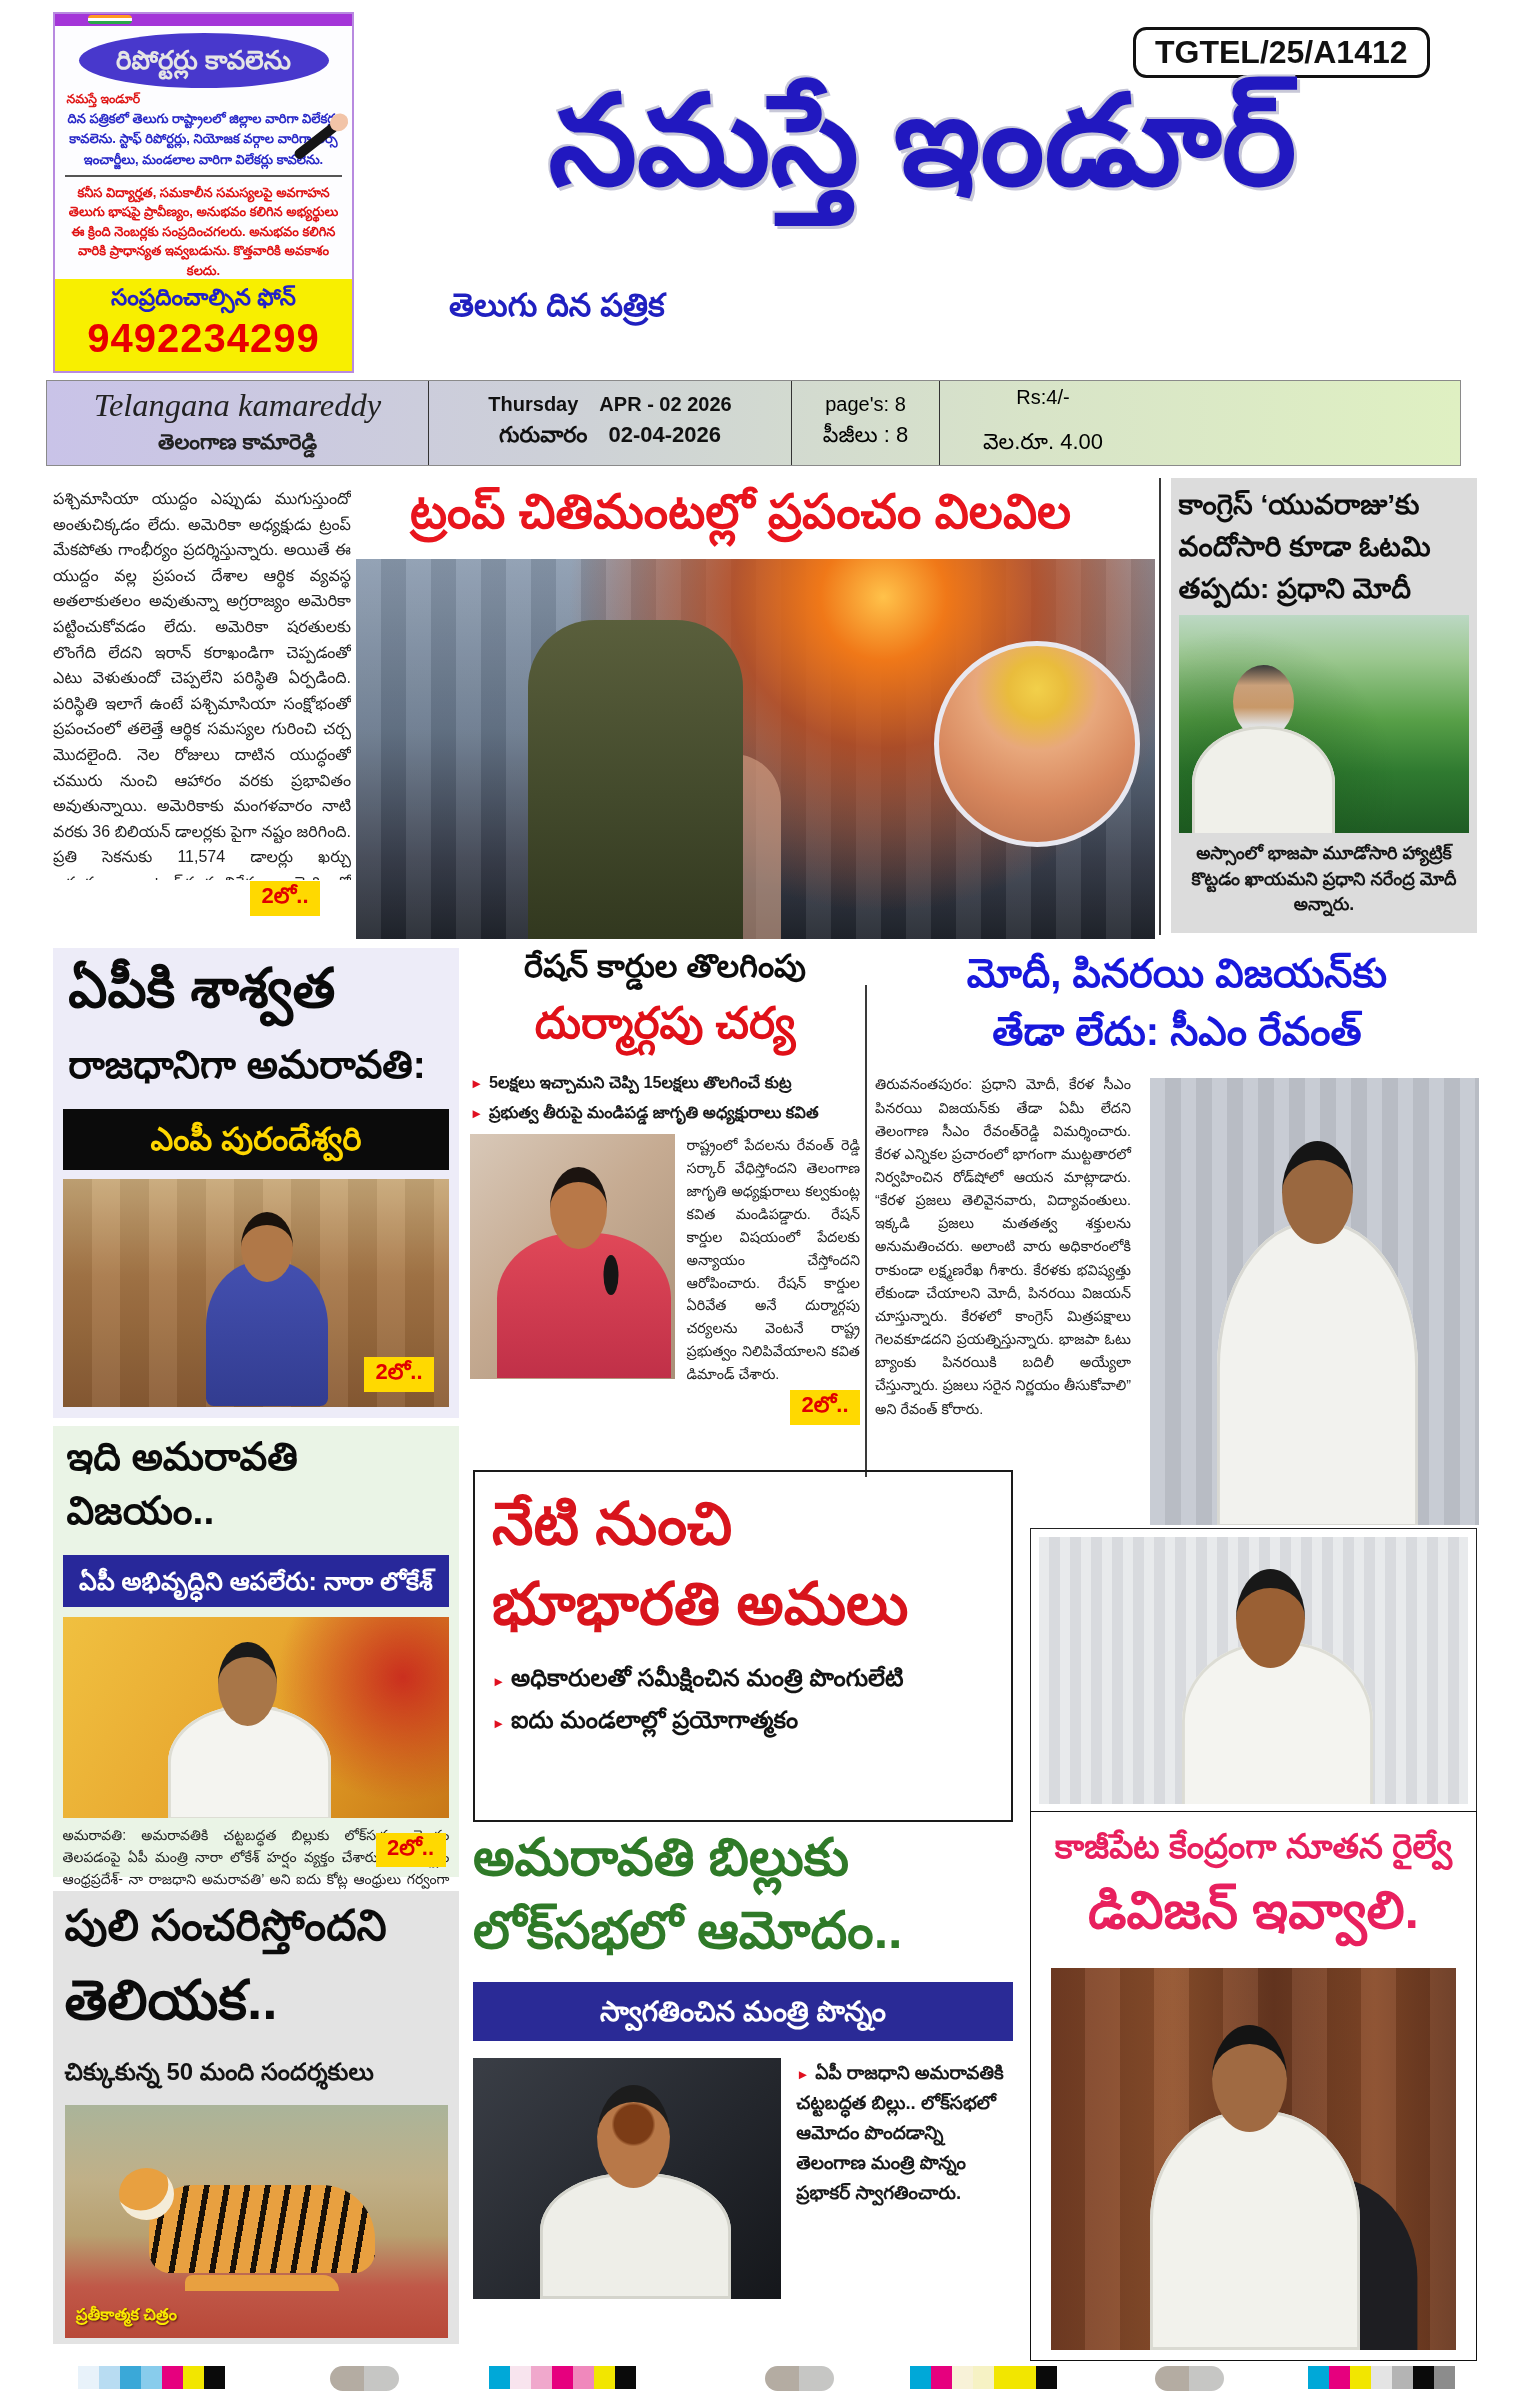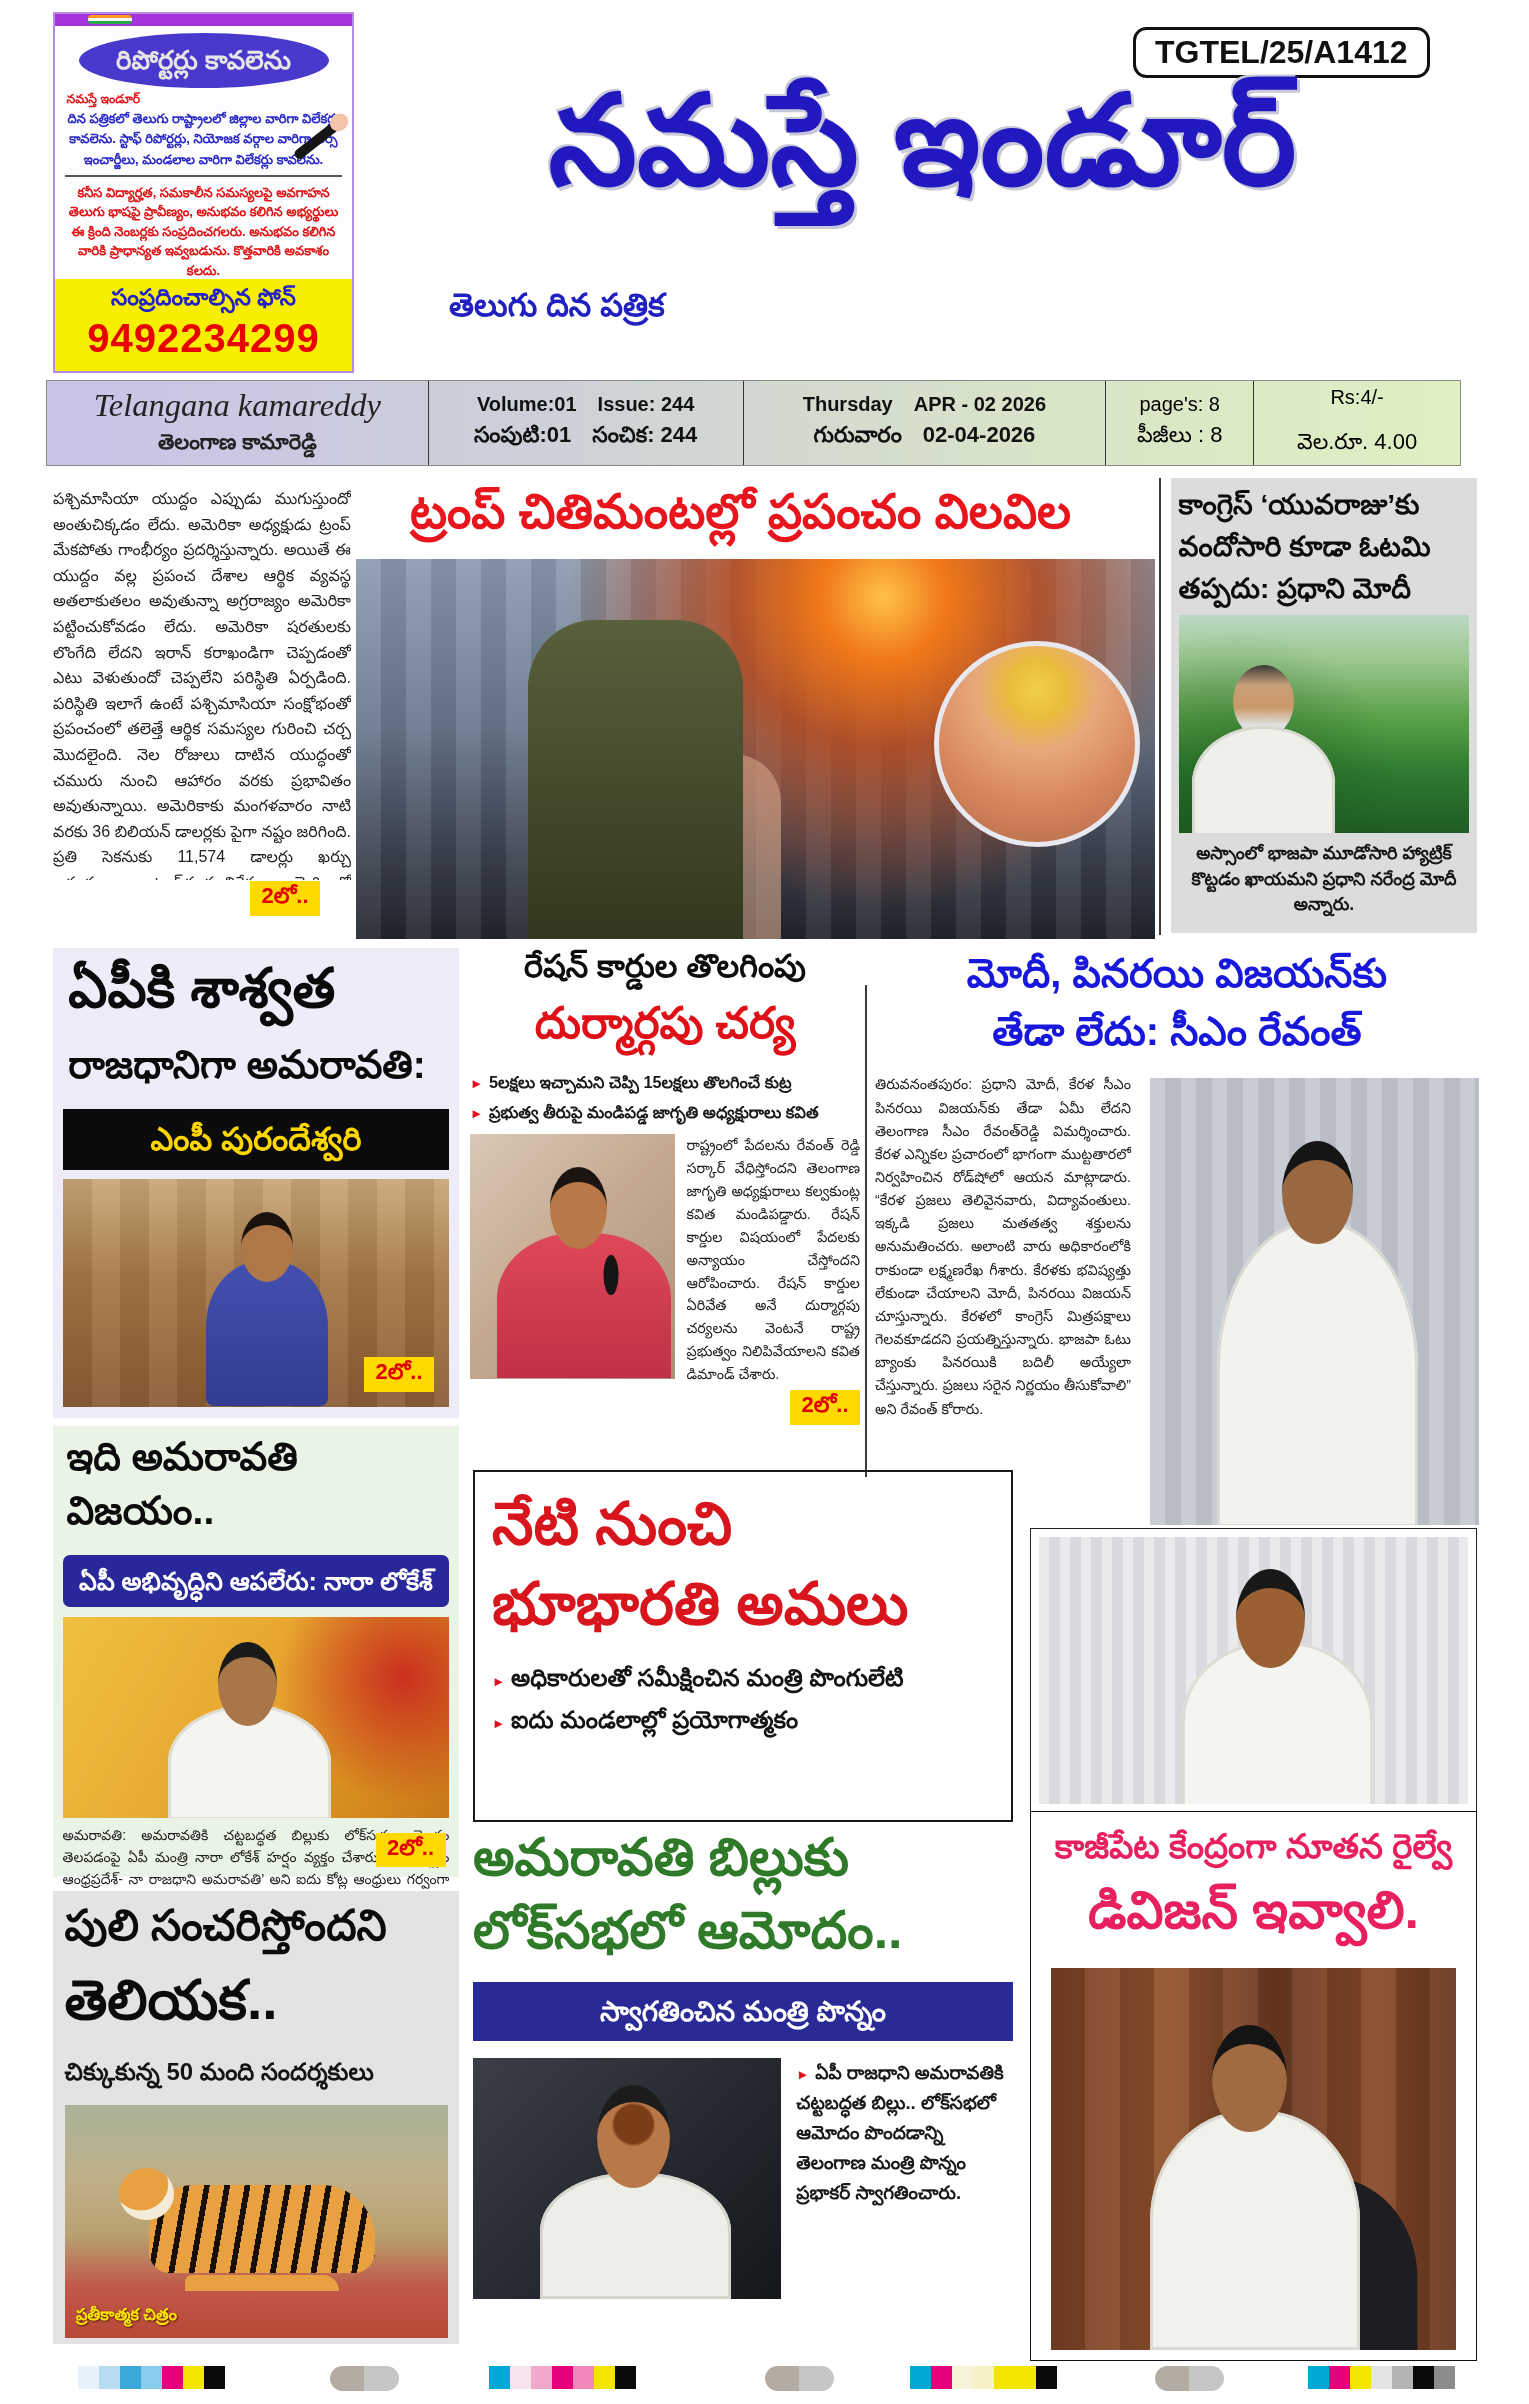--- a/index.html
+++ b/index.html
@@ -109,21 +109,21 @@
     background:repeating-linear-gradient(90deg,#c8ccd4 0 15.3px,#b8bcc4 15.3px 31px);}
   .revanth-photo::before{content:"";position:absolute;left:67px;top:143px;width:201px;height:306px;border-radius:48% 48% 0 0;
     background:#f2f2ee;box-shadow:inset 0 0 0 2.9px #d8d8d2;}
   .revanth-photo::after{content:"";position:absolute;left:132px;top:63px;width:71px;height:84px;border-radius:50%;
     background:#9a6840;border-top:19px solid #151515;}
 
   
   .lokesh-box{left:53px;top:1426px;width:406px;height:451px;background:#eaf4e6;box-sizing:border-box;padding:5.7px 9.6px;}
   .lokesh-title{font-size:39px;font-weight:bold;color:#0b0b0b;padding:3.8px 0 0 3.8px;}
   .lokesh-bar{margin-top:11.5px;height:52px;background:#28289a;color:#fff;font-size:25px;font-weight:bold;
-    text-align:center;line-height:52px;border-radius:7px;}
+    text-align:center;line-height:52px;}
   .lokesh-photo{margin-top:9.6px;height:201px;
     background:radial-gradient(circle at 88% 30%,rgba(200,30,30,.85),transparent 34%),
     linear-gradient(120deg,#f0c040 0%,#e8a830 45%,#d89020 75%,#c87818 100%);}
   .lokesh-photo::before{content:"";position:absolute;left:105px;top:88px;width:163px;height:115px;border-radius:50% 50% 0 0;
     background:#f4f4f0;box-shadow:inset 0 0 0 2.9px #ddddd4;}
   .lokesh-photo::after{content:"";position:absolute;left:155px;top:25px;width:59px;height:69px;border-radius:50%;
     background:#a87648;border-top:15.3px solid #1a1a1a;}
   .lokesh-caption{font-size:14px;line-height:1.55;color:#222;text-align:justify;margin-top:7.6px;}
   .lokesh-badge{position:absolute;right:13.4px;bottom:9.6px;}
 
@@ -206,30 +206,20 @@
 
   <div class="abs reg-code">TGTEL/25/A1412</div>
   <div class="abs masthead-title">నమస్తే ఇండూర్</div>
   <div class="abs masthead-sub-te">తెలుగు దిన పత్రిక</div>
 
   <div class="abs info-bar">
     <div class="info-cell ic-region">
       <span class="region-en">Telangana kamareddy</span>
       <span class="region-te">తెలంగాణ కామారెడ్డి</span>
     </div>
-    <div class="info-cell ic-volume">
-      <span class="info-row">
-        <span class="info-en">Volume:01</span>
-        <span class="info-en">Issue: 244</span>
-      </span>
-      <span class="info-row">
-        <span class="info-te">సంపుటి:01</span>
-        <span class="info-te">సంచిక: 244</span>
-      </span>
-    </div>
     <div class="info-cell ic-date">
       <span class="info-row">
         <span class="info-en">Thursday</span>
         <span class="info-en">APR - 02  2026</span>
       </span>
       <span class="info-row">
         <span class="info-te">గురువారం</span>
         <span class="info-te">02-04-2026</span>
       </span>
     </div>

